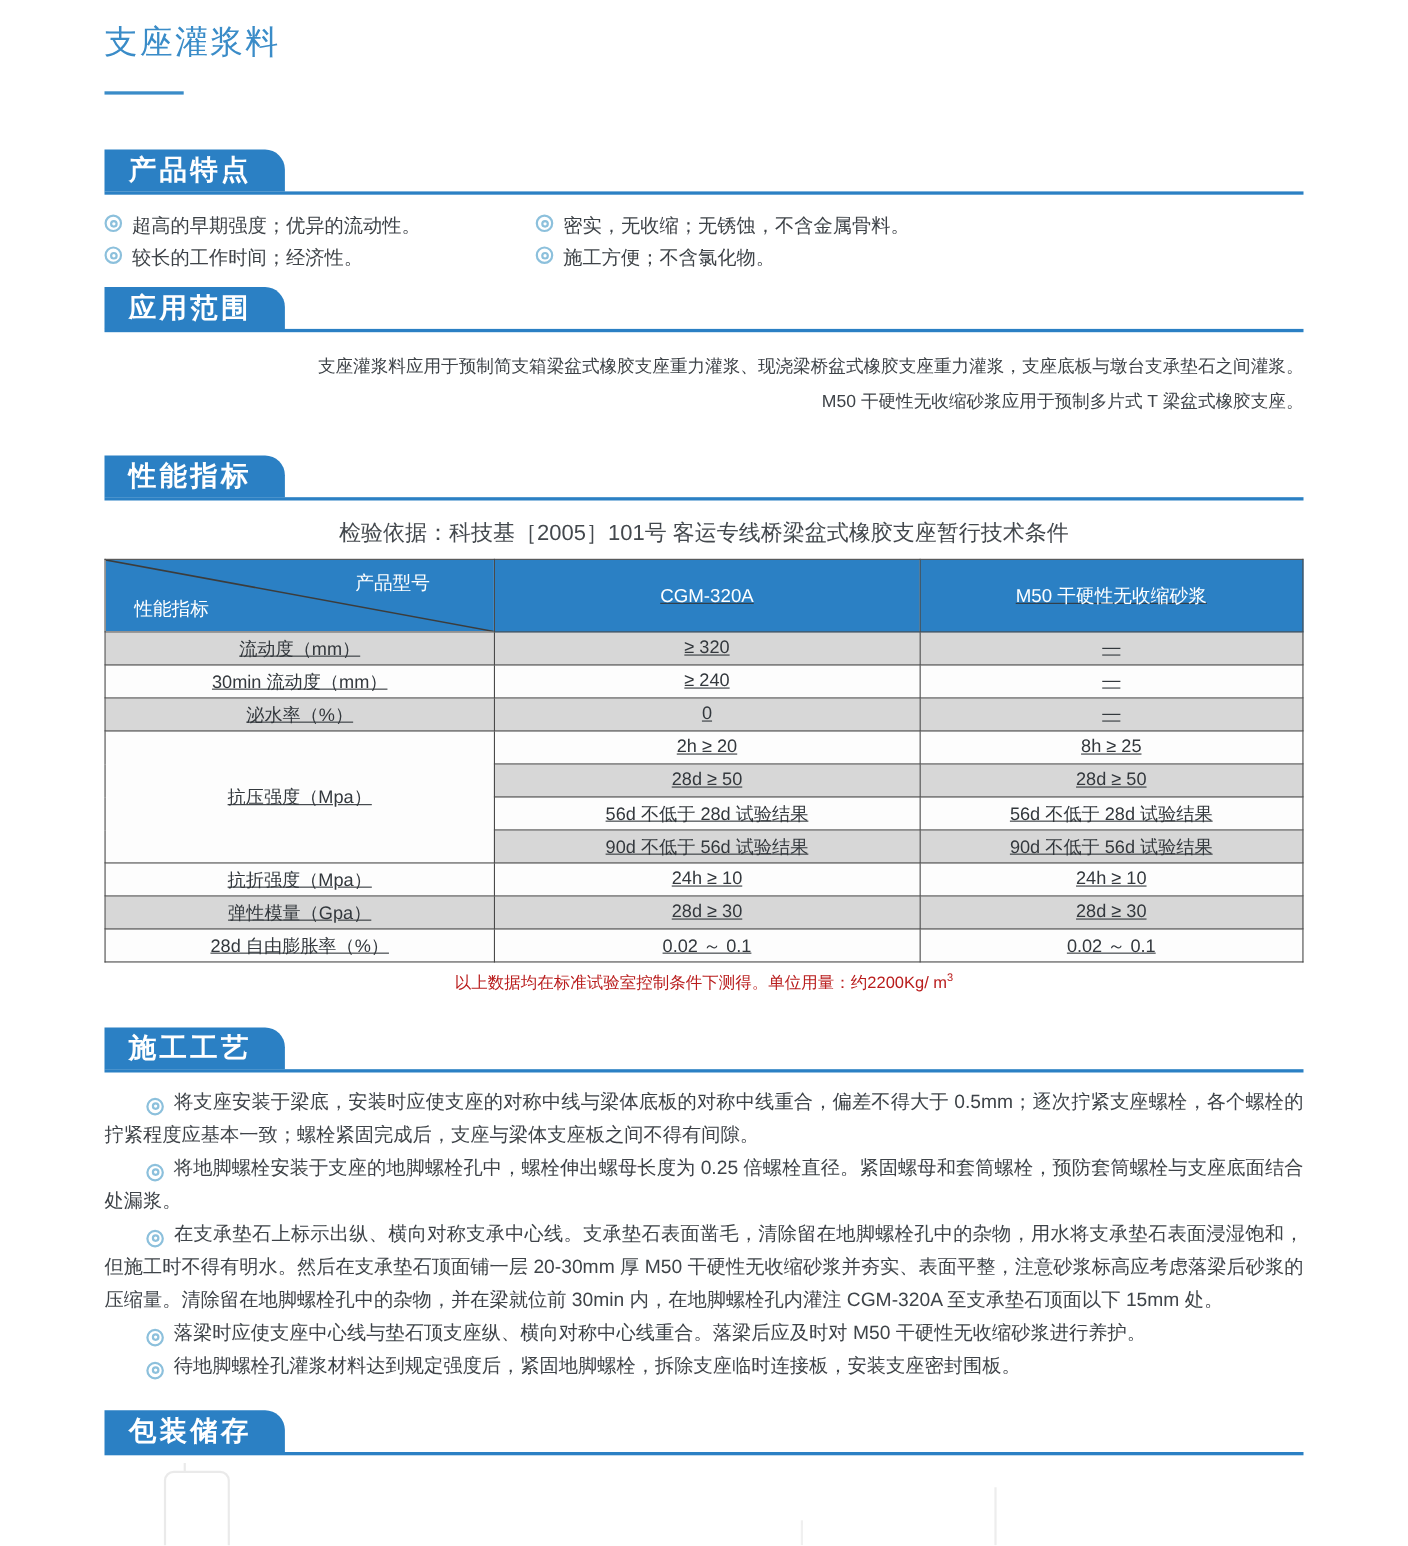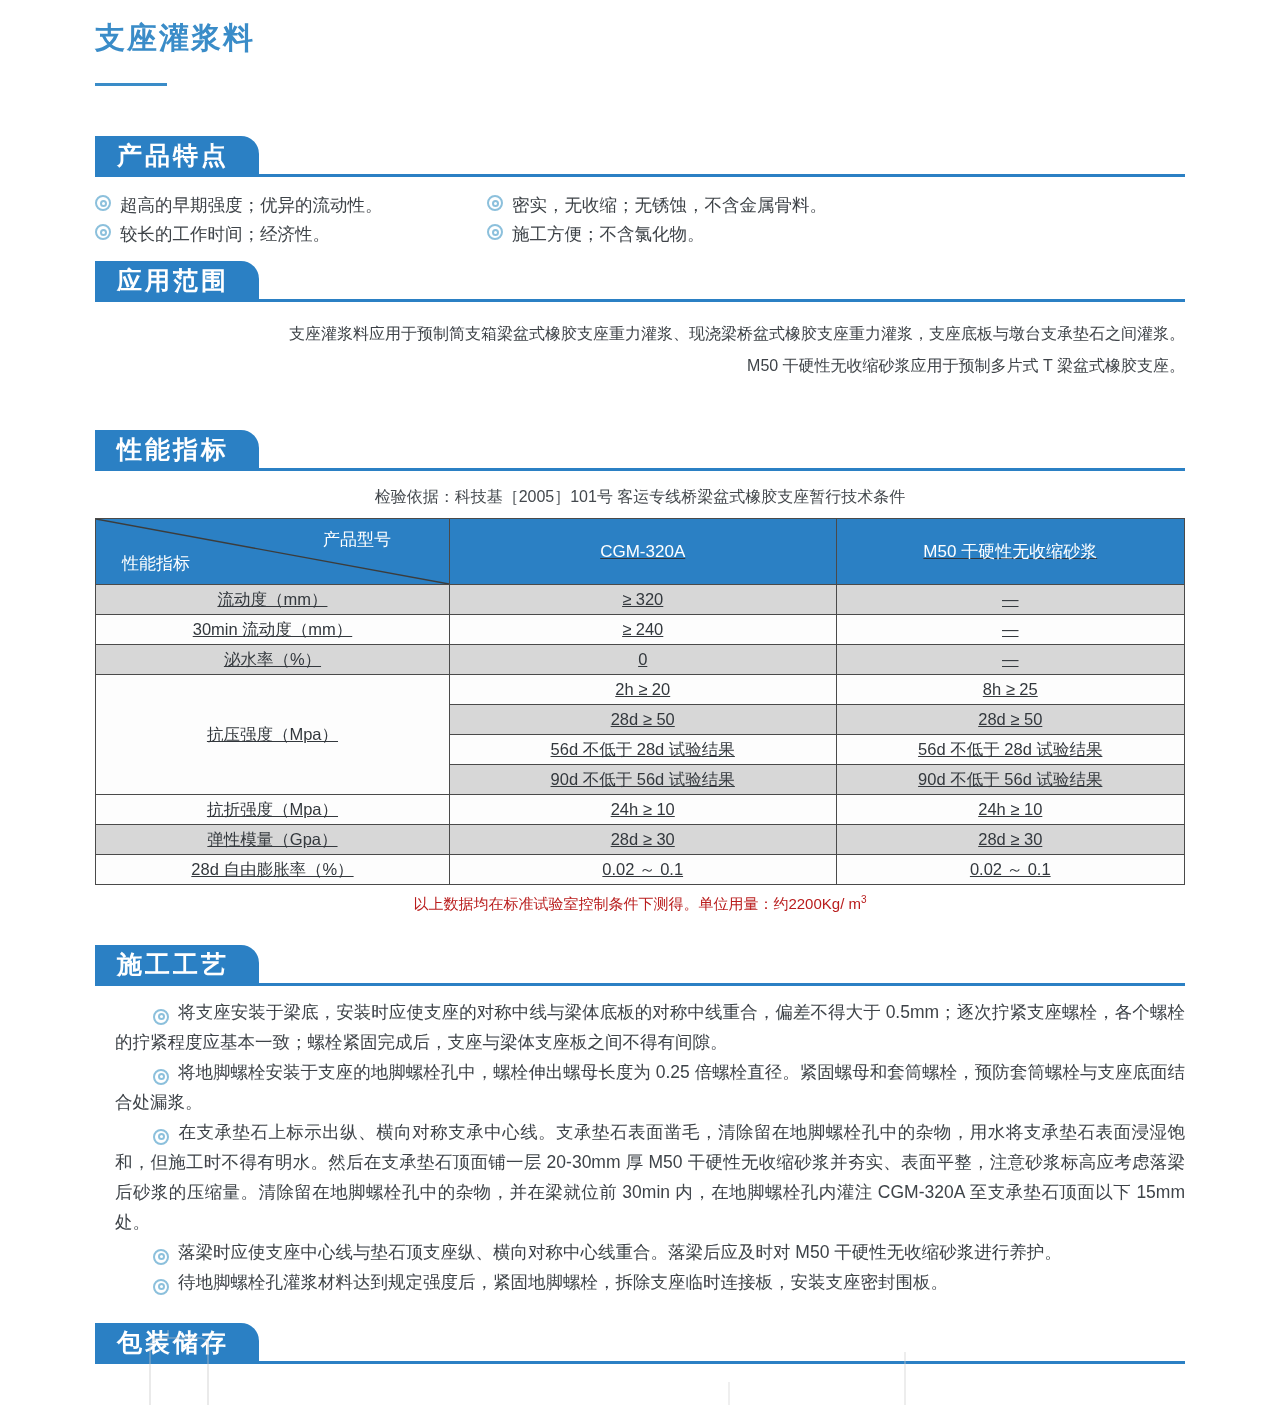--- a/index.html
+++ b/index.html
@@ -17,21 +17,21 @@
     width:1280px;height:1405px;overflow:hidden;position:relative;
     background:#ffffff;
     font-family:"Liberation Sans","DejaVu Sans",sans-serif;
     color:var(--text);
   }
   .content{padding:14px 95px 0 95px;position:relative;}
 
   
   .page-title{
     margin:0;padding-top:4px;
-    font-size:30px;font-weight:bold;color:var(--title-blue);
+    font-size:30px;font-weight:normal;color:var(--title-blue);
     letter-spacing:2px;
   }
   .title-rule{width:72px;height:3px;background:var(--title-blue);margin-top:24px;}
 
   
   .sec-head{border-bottom:3px solid var(--blue);line-height:0;}
   .sec-tab{
     display:inline-block;background:var(--blue);color:#ffffff;
     font-size:25px;font-weight:bold;line-height:38px;height:38px;
     padding:0 30px 0 22px;border-top-right-radius:18px;
@@ -54,22 +54,22 @@
     font-size:17.5px;line-height:20px;
   }
   .feature-item{display:flex;align-items:flex-start;}
 
   
   .scope{margin-top:17px;}
   .scope-text{margin:16px 0 0 0;padding-left:36px;font-size:16px;line-height:32px;text-align:right;}
   .scope-text p{margin:0;}
 
   
-  .performance{margin-top:48px;}
-  .inspection{margin:16px 0 10px 0;text-align:center;font-size:16px;color:#43484d;}
+  .performance{margin-top:32px;}
+  .inspection{margin:16px 0 10px 0;text-align:center;font-size:20px;color:#43484d;}
 
   table.perf{
     width:100%;border-collapse:collapse;table-layout:fixed;
     font-size:16.5px;color:#33383d;text-decoration:underline;
   }
   table.perf th,table.perf td{
     border:1px solid var(--border);text-align:center;vertical-align:middle;
     padding:0 4px;height:30px;
   }
   table.perf thead th{
@@ -85,21 +85,21 @@
   .corner-bottom{position:absolute;bottom:9px;left:26px;}
   tr.gray td{background:var(--row-gray);}
   tr.white td{background:var(--row-white);}
   td.span-label{background:var(--row-white) !important;}
 
   .footnote{margin:9px 0 0 0;font-size:15px;color:#b91c1c;text-align:center;}
   .footnote sup{font-size:10px;}
 
   
   .process{margin-top:31px;}
-  .process-text{margin-top:11px;font-size:17.5px;line-height:30px;text-align:justify;margin-left:20px;}
+  .process-text{margin-top:11px;font-size:17.5px;line-height:30px;text-align:justify;}
   .process-text p{margin:0;text-indent:38px;}
   .process-text .bullet{text-indent:0;}
 
   
   .packaging{margin-top:26px;}
 
   
   .watermark{position:absolute;left:0;top:1330px;width:1280px;height:75px;pointer-events:none;opacity:.35;}
 </style>
 </head>

